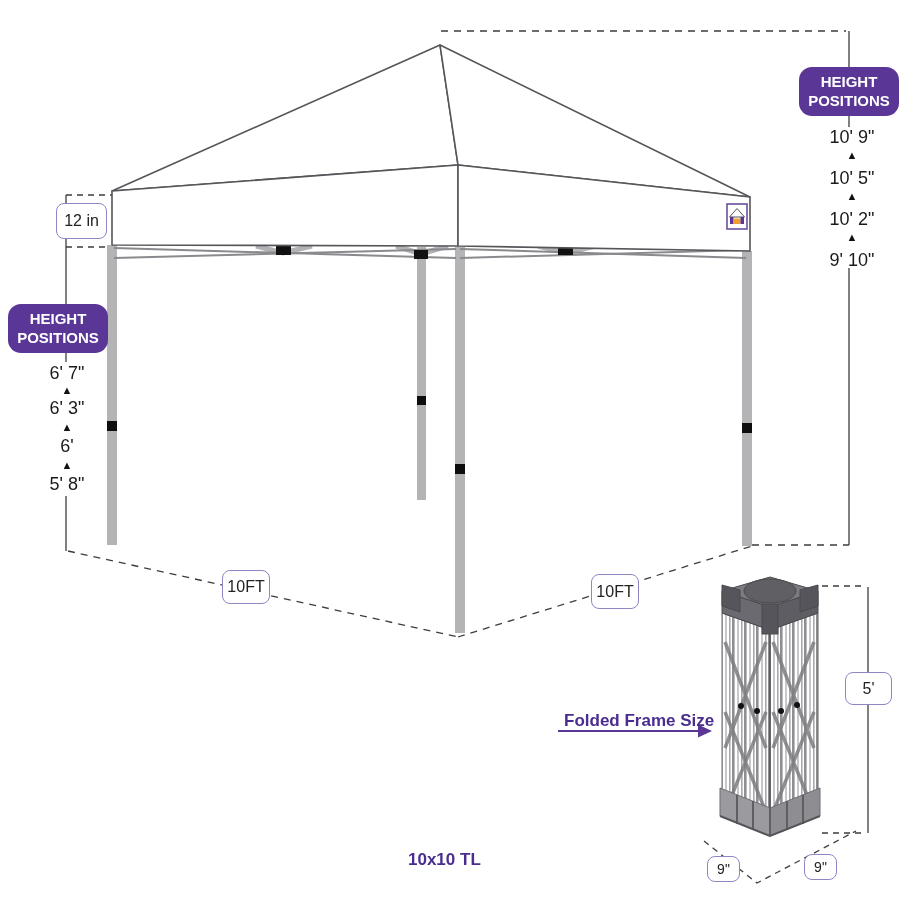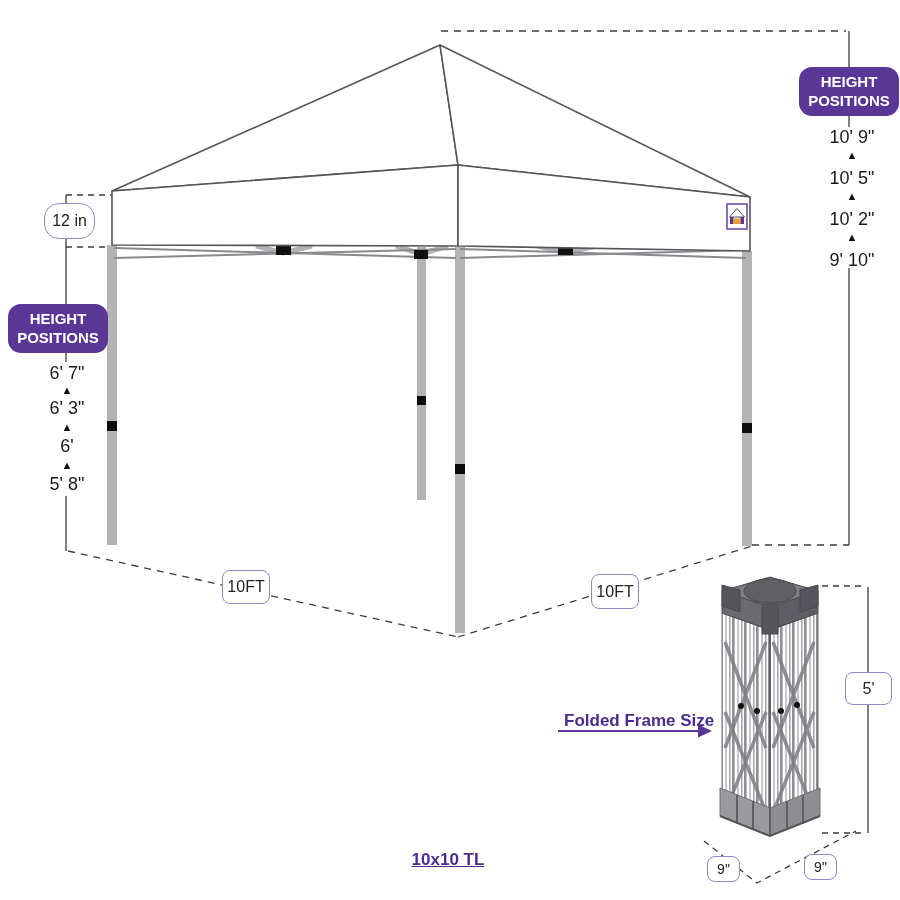--- a/index.html
+++ b/index.html
@@ -147,21 +147,21 @@
       </g>
       <path d="M770 630 V836" stroke="#55555a" stroke-width="1.4"></path>
     </g>
 
     <g>
       <path d="M558 731 H698" stroke="#5a3796" stroke-width="2.2" fill="none"></path>
       <path d="M698 724.5 L712 731 L698 737.5 Z" fill="#5a3796"></path>
     </g>
   </svg>
 
-  <div class="dim-box" style="left:44px;top:203px;width:49px;height:34px;font-size:16px;border-radius:15px;">
+  <div class="dim-box" style="left:56px;top:203px;width:49px;height:34px;font-size:16px;">
     <span>12 in</span>
   </div>
 
   <div class="badge" style="left:8px;top:304px;width:100px;height:49px;">
     <span>HEIGHT</span>
     <span>POSITIONS</span>
   </div>
 
   <div class="hval" style="left:19px;top:363px;">6' 7"</div>
   <div class="tri" style="left:19px;top:384px;">▲</div>
@@ -196,15 +196,15 @@
   <div class="dim-box" style="left:845px;top:672px;width:45px;height:31px;font-size:16px;">
     <span>5'</span>
   </div>
   <div class="dim-box" style="left:707px;top:856px;width:31px;height:24px;font-size:14px;">
     <span>9"</span>
   </div>
   <div class="dim-box" style="left:804px;top:854px;width:31px;height:24px;font-size:14px;">
     <span>9"</span>
   </div>
 
-  <div class="purple-label" style="left:408px;top:850px;width:80px;text-align:center;text-decoration:underline;">10x10 TL</div>
+  <div class="purple-label" style="left:408px;top:850px;width:80px;text-align:left;">10x10 TL</div>
 
 </div>
 
 </body></html>

